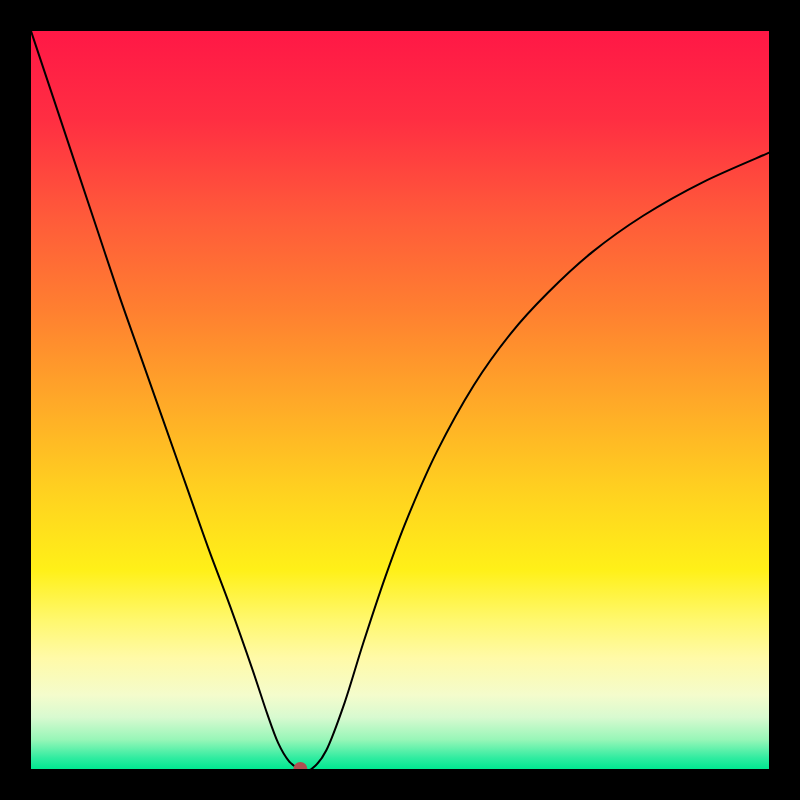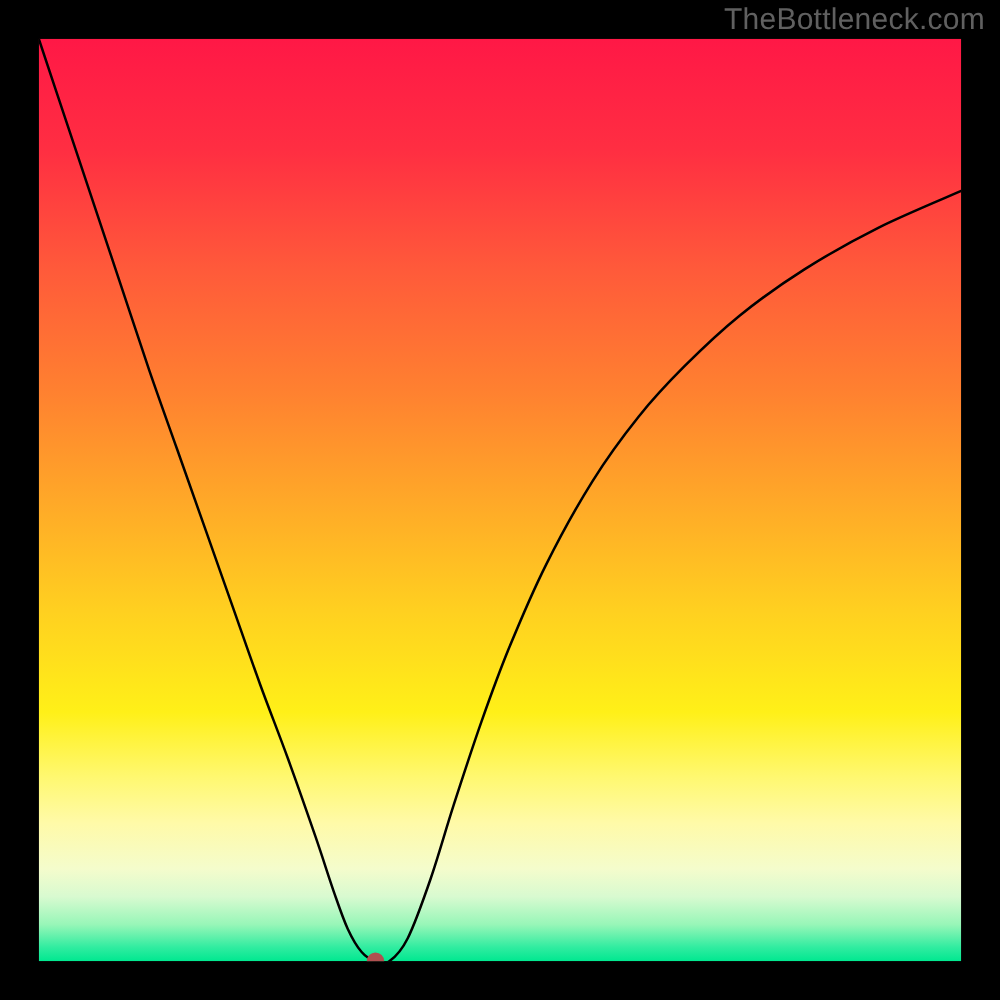--- a/index.html
+++ b/index.html
@@ -35,21 +35,20 @@
     height: 738px;
   }
   svg {
     display: block;
   }
 </style>
 </head>
 <body>
 
 <div class="chart-container">
-  <div class="watermark">TheBottleneck.com</div>
   <div class="plot-area">
     <svg id="chart-svg" width="738" height="738" viewBox="0 0 738 738">
       <defs>
         <linearGradient id="bg-grad" x1="0" y1="0" x2="0" y2="1">
             <stop offset="0%" stop-color="#ff1846"></stop>
             <stop offset="12%" stop-color="#ff2e42"></stop>
             <stop offset="25%" stop-color="#ff5a3a"></stop>
             <stop offset="38%" stop-color="#ff8030"></stop>
             <stop offset="50%" stop-color="#ffa828"></stop>
             <stop offset="62%" stop-color="#ffd020"></stop>

